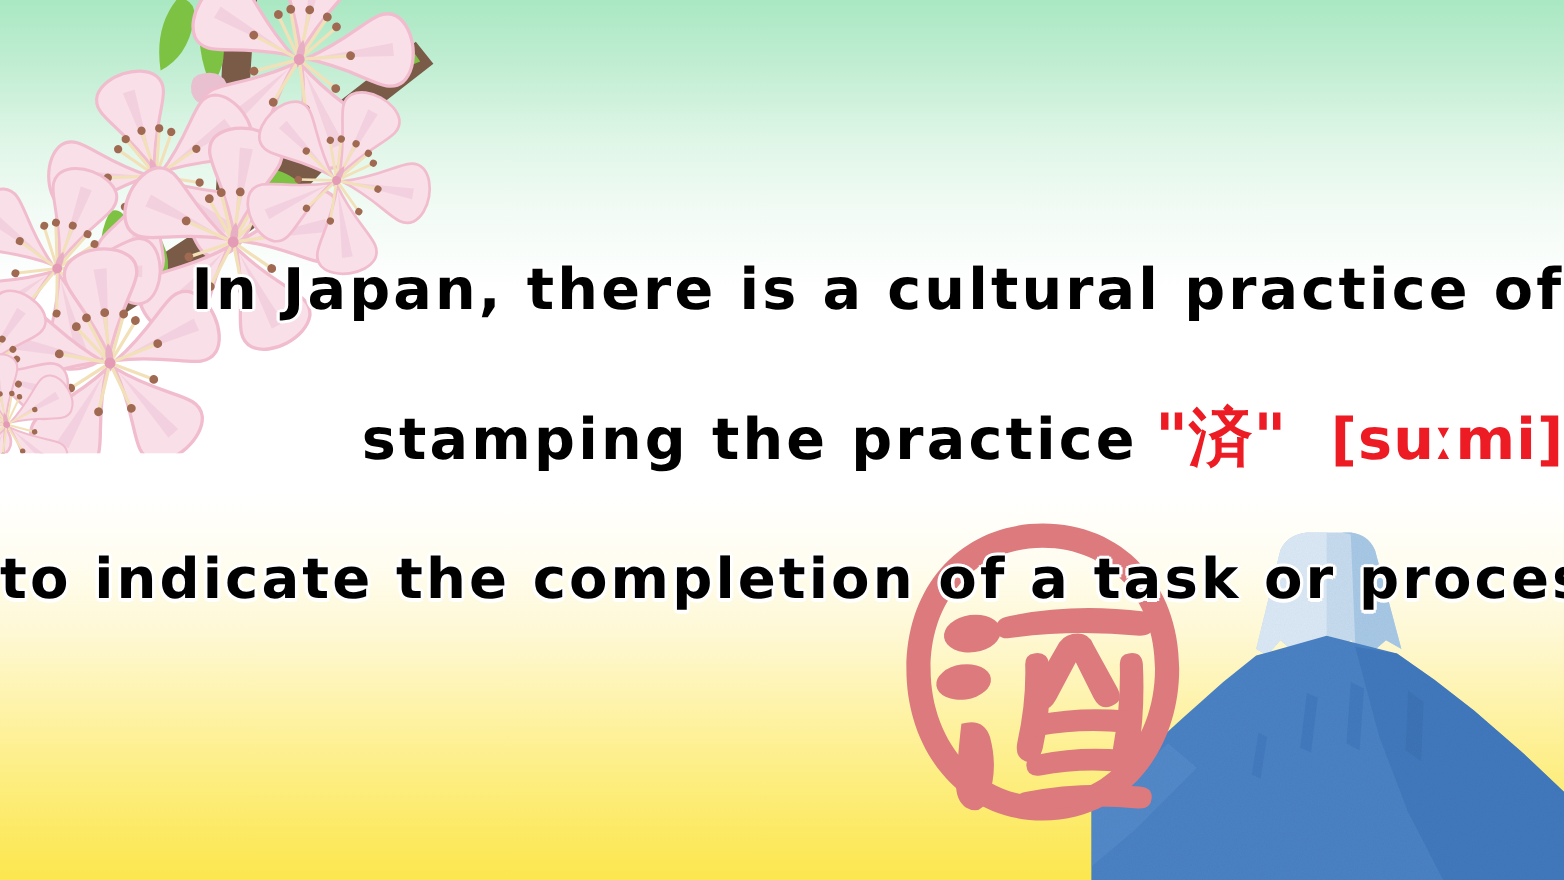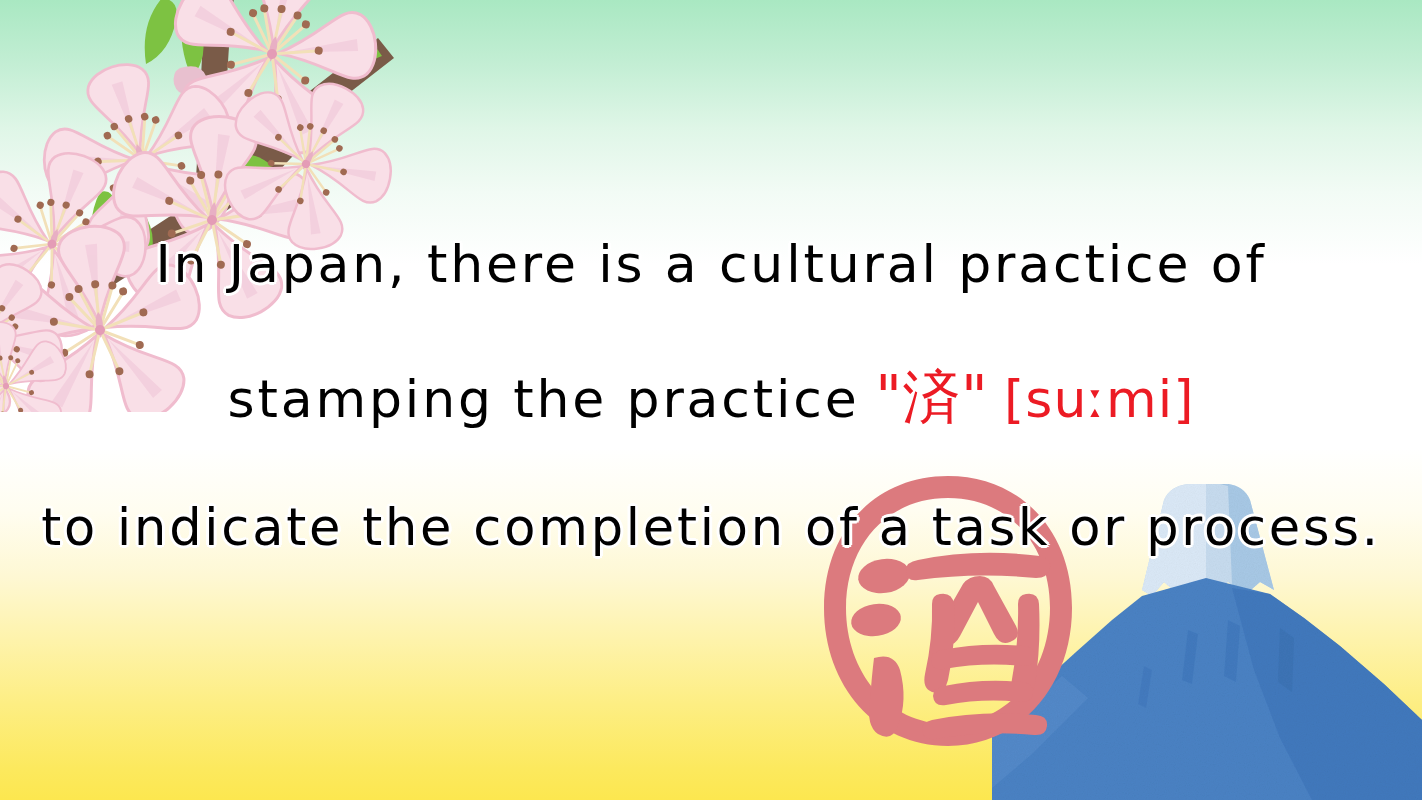--- a/index.html
+++ b/index.html
@@ -62,23 +62,23 @@
     left: 0;
     top: 0;
     width: 1422px;
     height: 800px;
     z-index: 5;
     pointer-events: none;
   }
   .line {
     position: absolute;
     width: 100%;
-    text-align: center;
+    text-align: right;
     color: #000000;
-    font-weight: normal;
+    font-weight: bold;
     font-size: 52px;
     letter-spacing: 0.055em;
     white-space: nowrap;
     line-height: 1;
     text-shadow:
        2px 0 0 #ffffff, -2px 0 0 #ffffff,
        0 2px 0 #ffffff, 0 -2px 0 #ffffff,
        2px 2px 0 #ffffff, -2px 2px 0 #ffffff,
        2px -2px 0 #ffffff, -2px -2px 0 #ffffff,
        3px 0 0 #ffffff, -3px 0 0 #ffffff,
@@ -89,20 +89,21 @@
   #line-3 { top: 502px; font-size: 51px; }
 
   .kanji-hl {
     color: #ec1b24;
     font-size: 58px;
     letter-spacing: 0.01em;
   }
   .ipa-hl {
     color: #ec1b24;
     letter-spacing: 0.02em;
+    margin-left: 24px;
   }
   .sp { display: inline-block; width: 0.30em; }
 </style>
 </head>
 <body>
 
 <div id="stage">
 
   <svg id="fuji-art" class="art" viewBox="0 0 430 330" preserveAspectRatio="none" aria-hidden="true">
     <defs>

